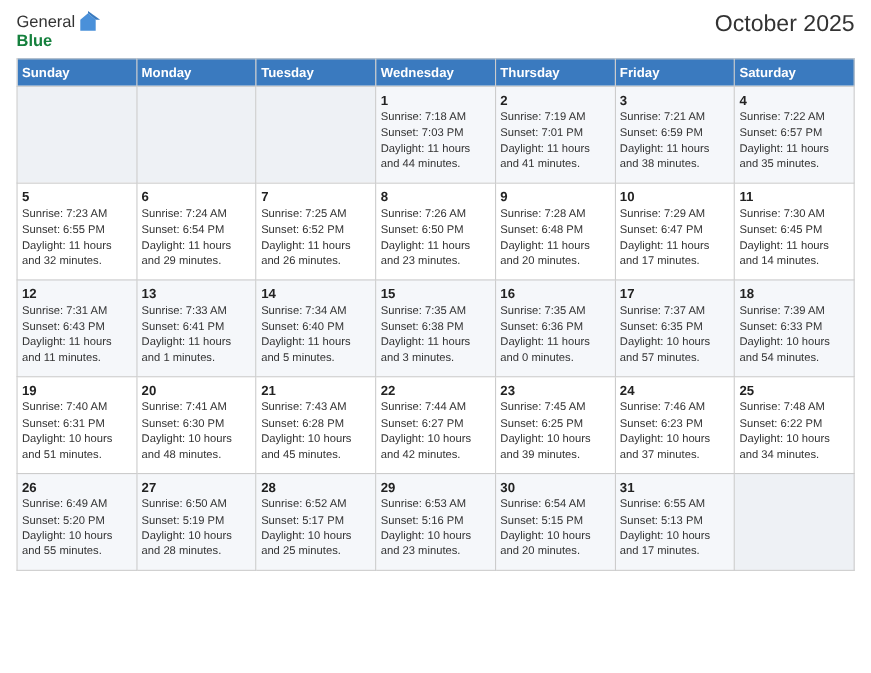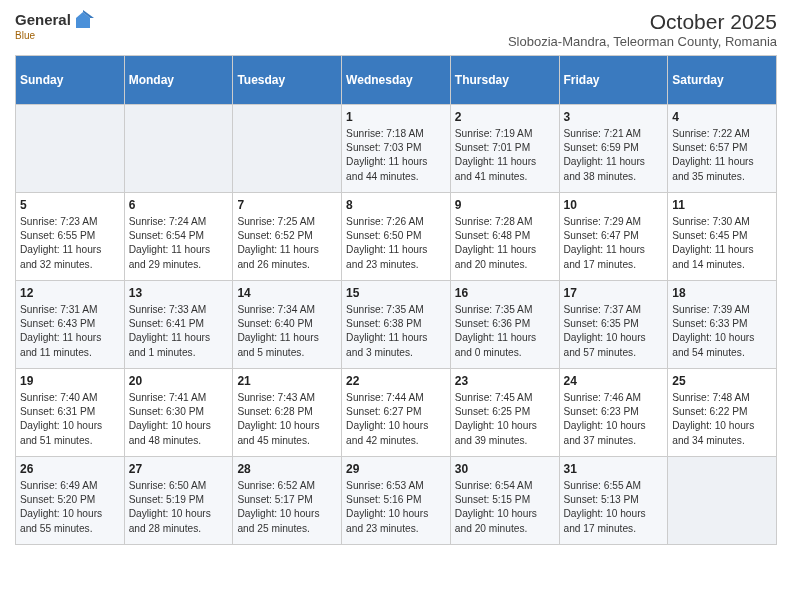--- a/index.html
+++ b/index.html
@@ -44,21 +44,21 @@
     .calendar {
       width: 100%;
       border-collapse: collapse;
       margin-top: 6px;
     }
     .calendar thead tr th {
       background: #3a7abf;
       color: #fff;
       font-size: 12px;
       font-weight: bold;
-      padding: 17px 4px;
+      padding: 5px 4px;
       text-align: left;
       border: 1px solid #ccc;
       width: calc(100% / 7);
     }
     .calendar tbody tr td {
       border: 1px solid #ccc;
       vertical-align: top;
       padding: 4px 4px;
       width: calc(100% / 7);
       min-height: 72px;
@@ -86,33 +86,32 @@
     }
   </style>
 </head>
 <body>
 
 <div class="page">
   <div class="header">
     <div class="logo">
       <div>
         <div style="display:flex;align-items:center;">
-          <div style="font-size:15px;font-weight:bold;color:#333;line-height:1.15;">
+          <div style="font-size:15px;font-weight:normal;color:#333;line-height:1.15;">
             <span style="color:#333;">General</span><svg width="22" height="22" viewBox="0 0 22 22" style="vertical-align:middle;margin-left:1px;">
                 <polygon points="4,18 18,18 18,8 11,2 4,8" fill="#4a90d9"></polygon>
                 <polygon points="11,2 18,8 22,8 11,0" fill="#3a7abf"></polygon>
               </svg>
           </div>
         </div>
-        <div style="font-size:10px;font-weight:normal;color:#a16207;line-height:1.1;margin-top:-2px;">Blue</div>
+        <div style="font-size:15px;font-weight:bold;color:#15803d;line-height:1.1;margin-top:-2px;">Blue</div>
       </div>
     </div>
     <div class="title-block">
       <div class="month-title">October 2025</div>
-      <div class="subtitle">Slobozia-Mandra, Teleorman County, Romania</div>
     </div>
   </div>
 
   <table class="calendar">
     <thead>
       <tr id="thead-row">
           <th>Sunday</th>
           <th>Monday</th>
           <th>Tuesday</th>
           <th>Wednesday</th>

